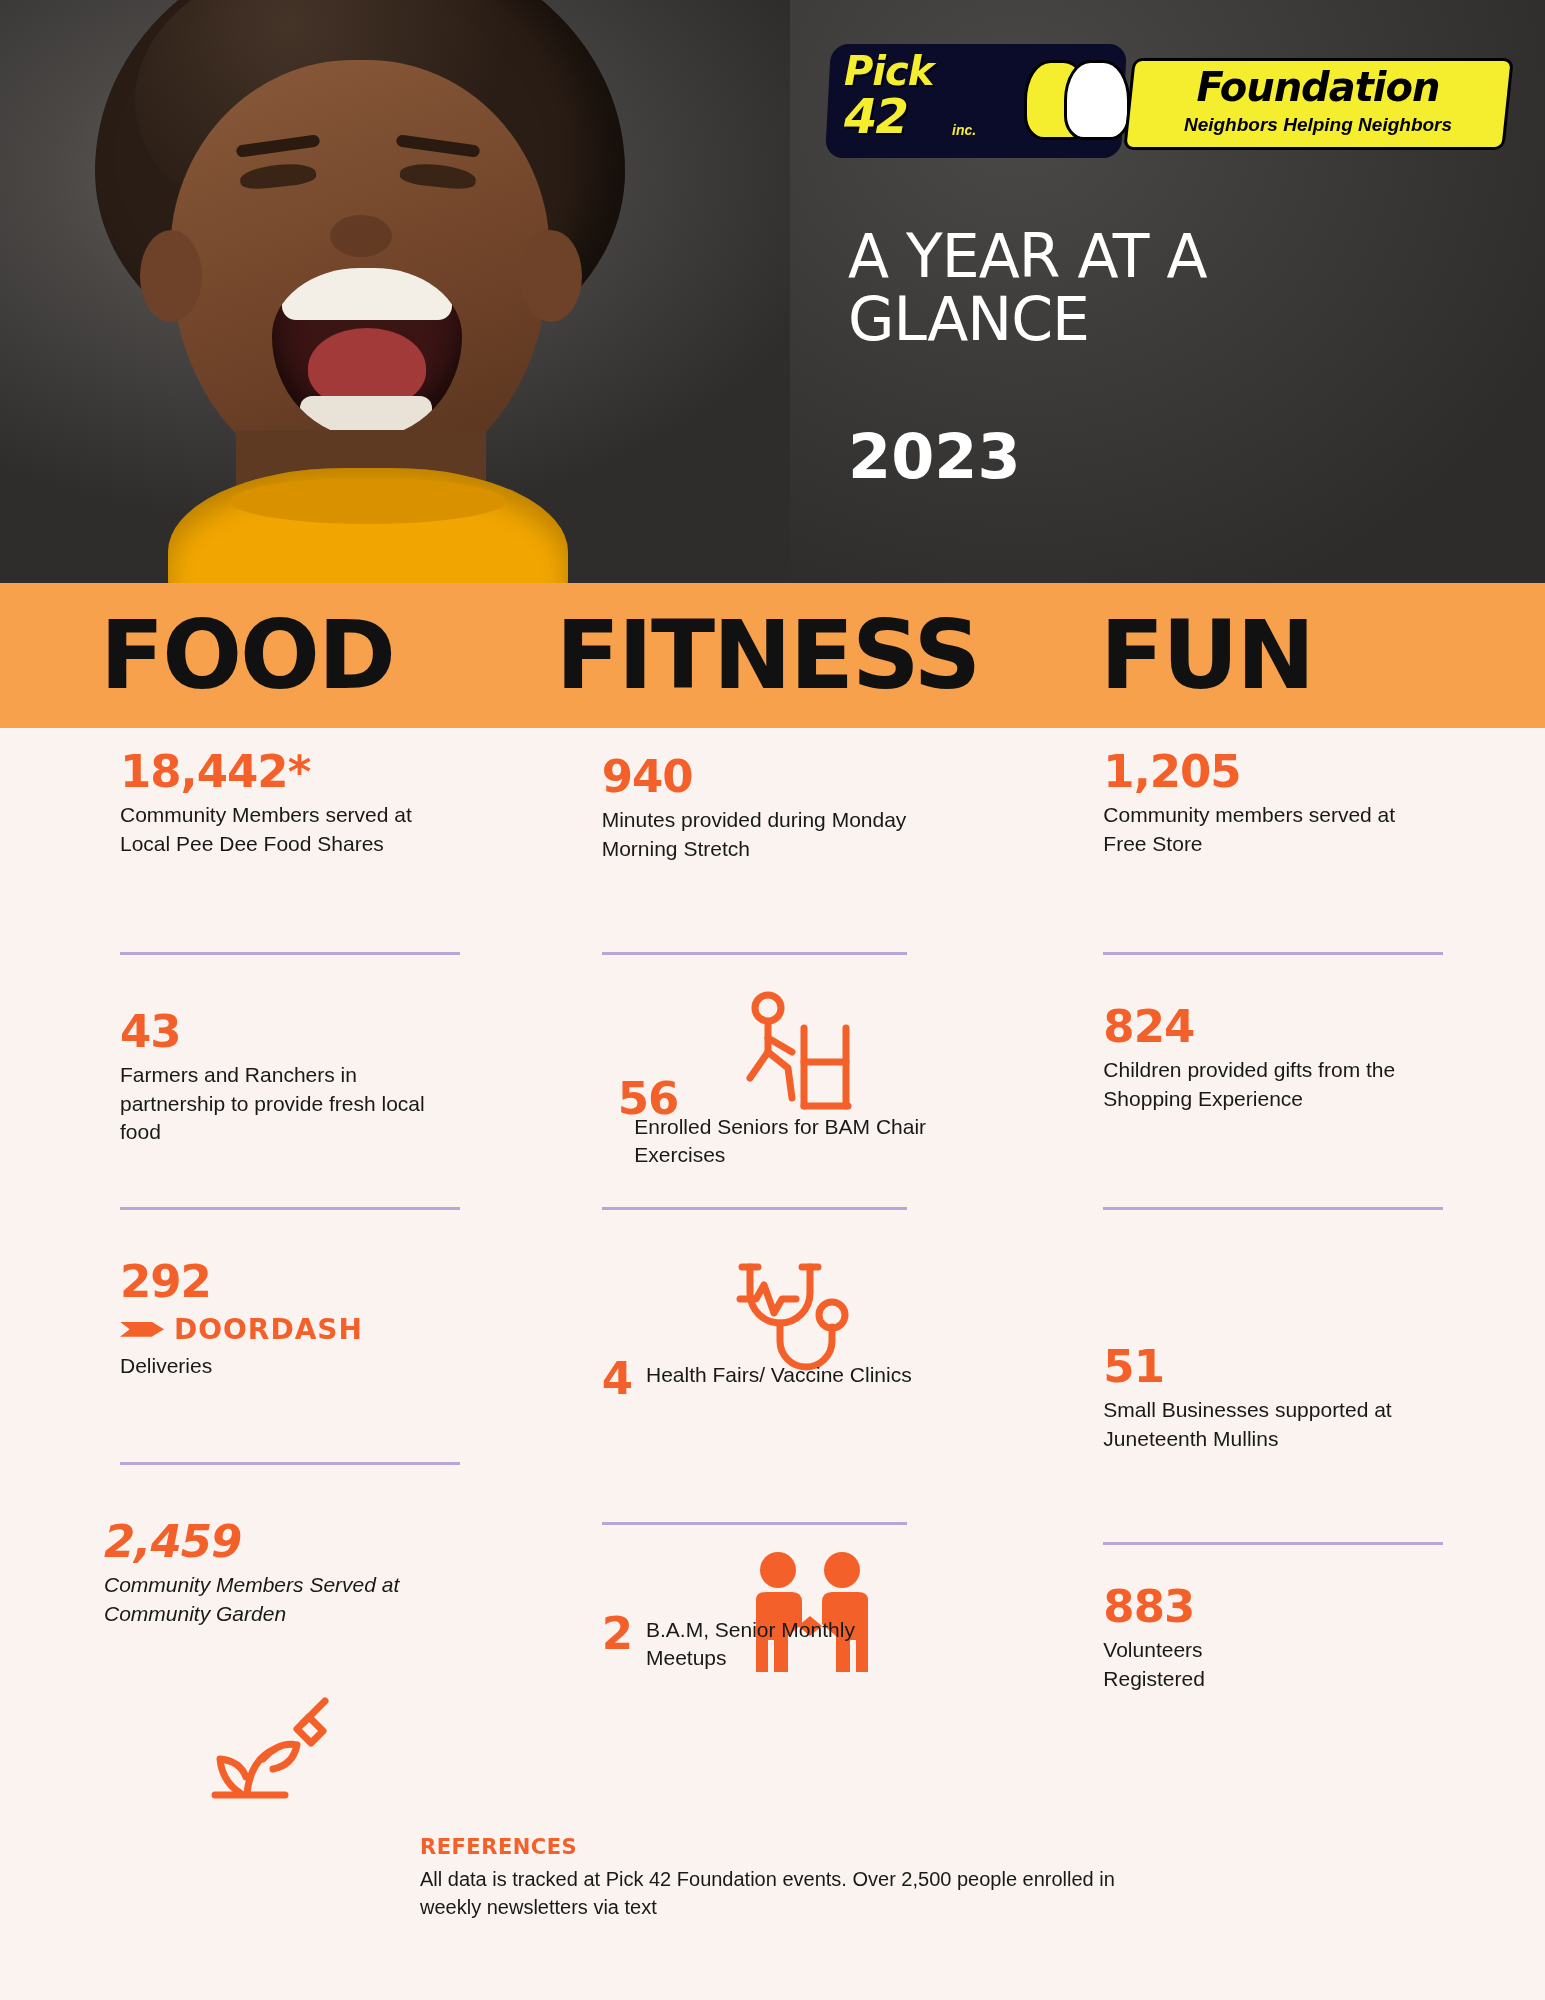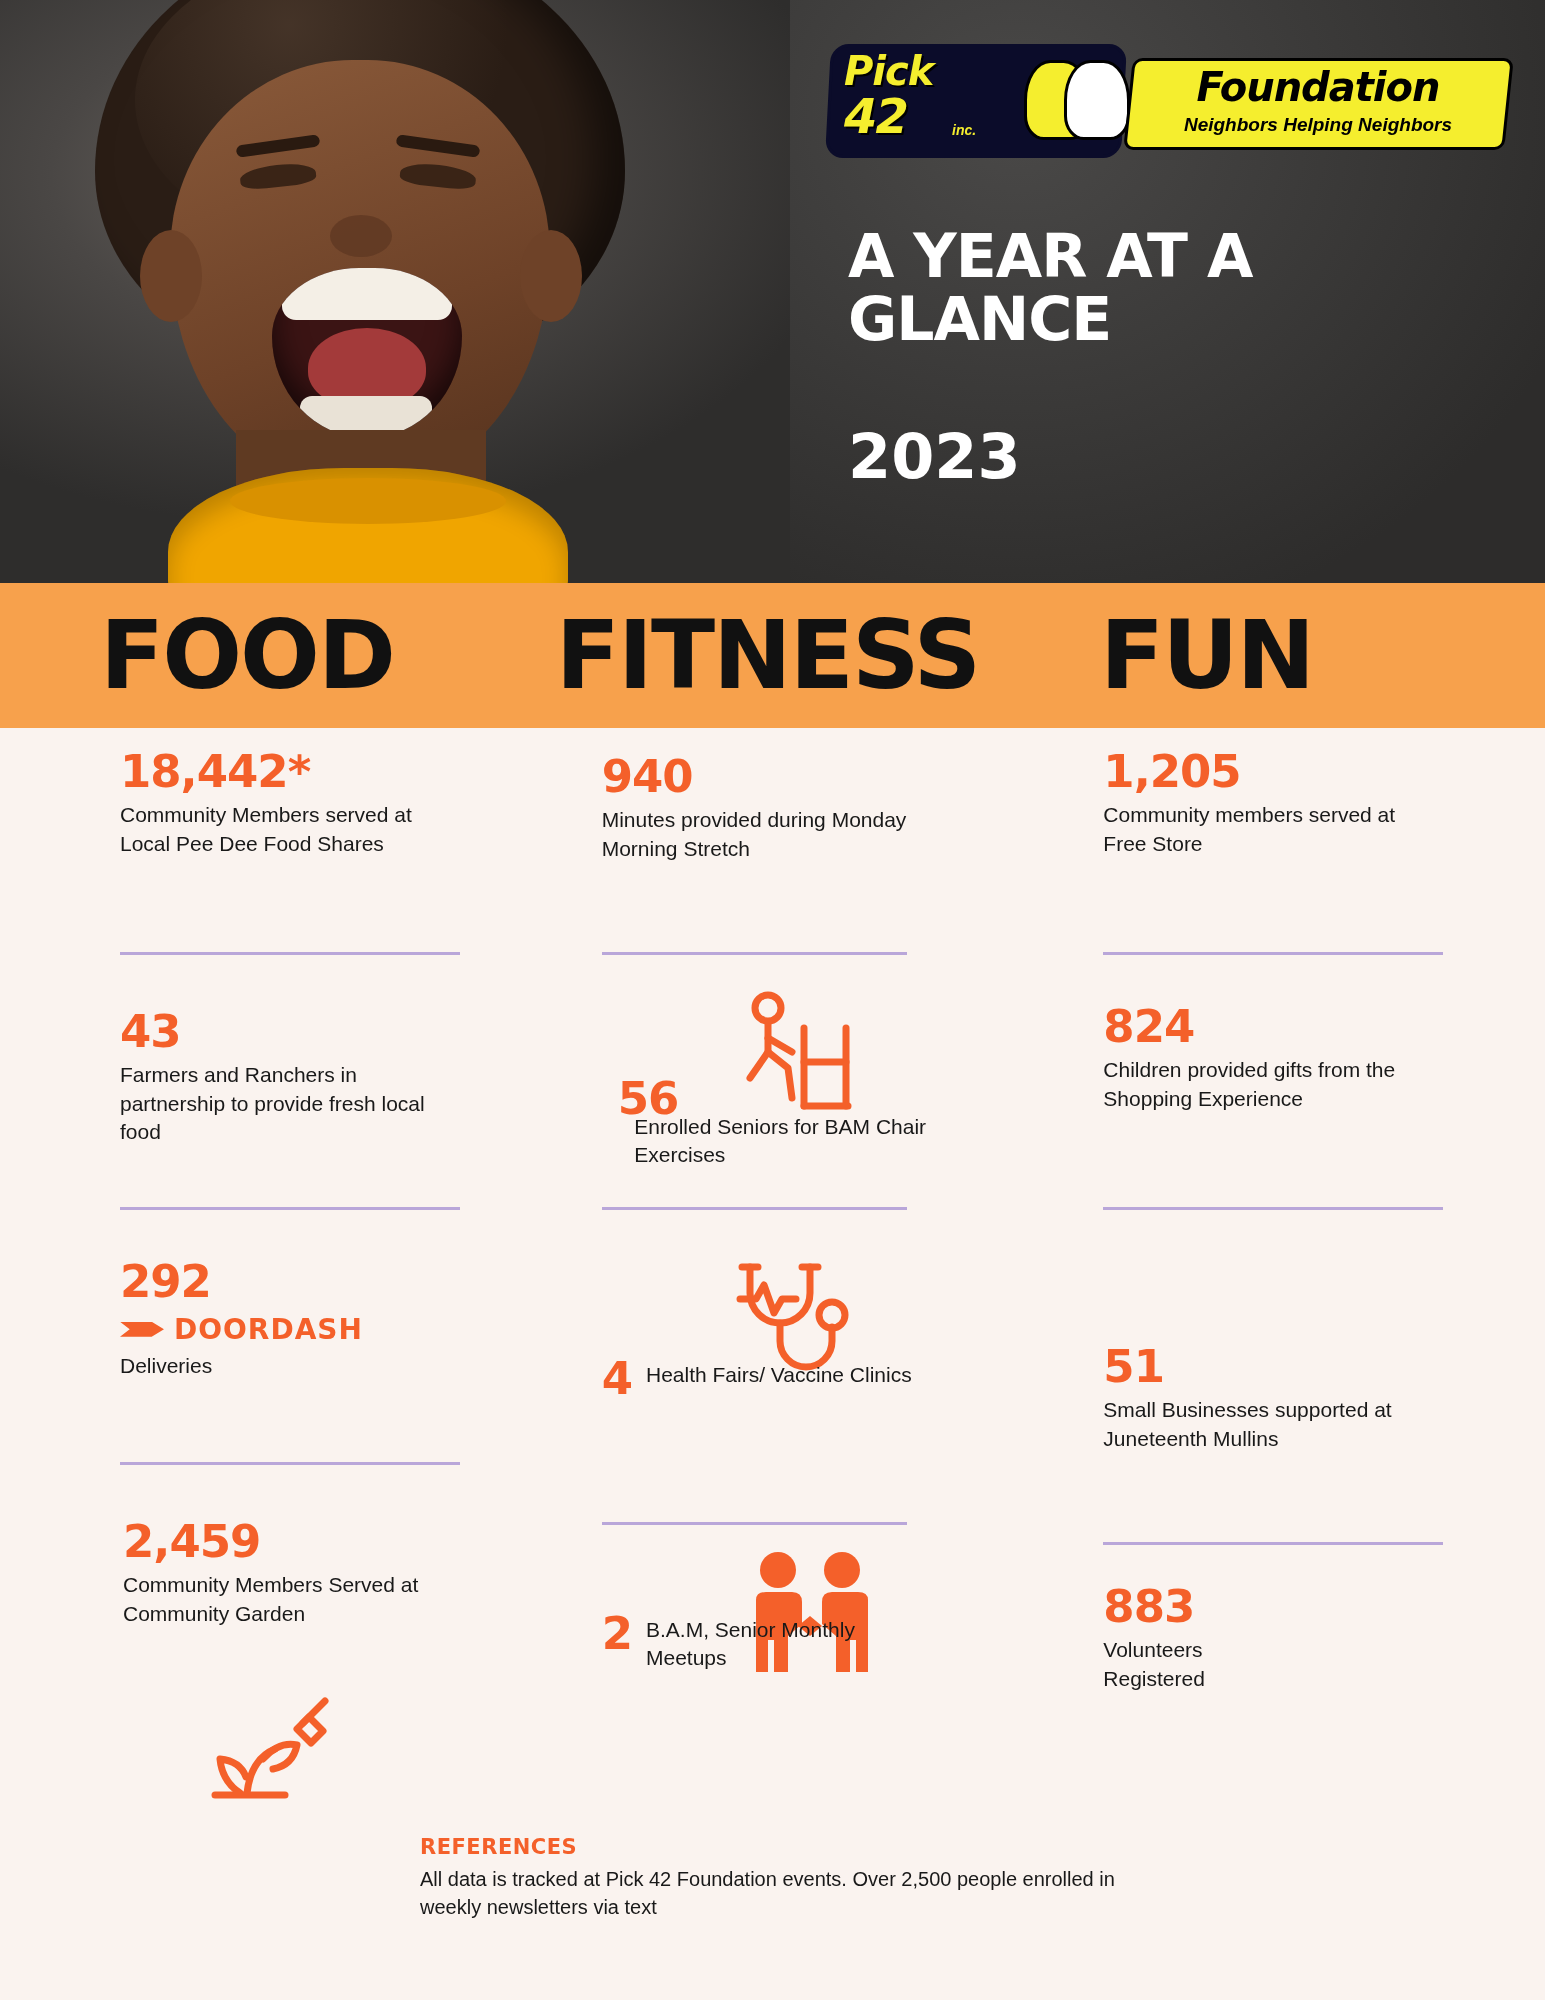--- a/index.html
+++ b/index.html
@@ -165,21 +165,21 @@
     font-weight:bold;font-style:italic;font-size:40px;color:#000;
     letter-spacing:-1px;text-align:center;
   }
   .logo-tagline {
     position:absolute;left:310px;top:74px;width:360px;
     font-weight:bold;font-style:italic;font-size:19px;color:#000;text-align:center;
   }
 
   .hero-title {
     position:absolute;left:40px;top:215px;width:460px;
-    color:#fff;font-size:60px;line-height:1.05;font-weight:bold;
+    color:#fff;font-size:60px;line-height:1.05;font-weight:normal;
     letter-spacing:-1px;
     font-family:"DejaVu Sans", sans-serif;
   }
   .hero-year {
     position:absolute;left:40px;top:415px;
     color:#fff;font-size:62px;font-weight:bold;
     font-family:"DejaVu Sans", sans-serif;
   }
 
   
@@ -327,21 +327,21 @@
     <div class="stat abs" style="left:120px;top:530px;">
       <div class="stat-num">292</div>
       <div class="doordash">
         <span class="dd-mark"></span>
         <span class="dd-text">DOORDASH</span>
       </div>
       <div class="stat-label">Deliveries</div>
     </div>
     <div class="divider abs" style="left:120px;top:710px;"></div>
 
-    <div class="stat abs" style="left:123px;top:790px;">
+    <div class="stat abs" style="left:104px;top:790px;font-style:italic;">
       <div class="stat-num">2,459</div>
       <div class="stat-label">Community Members Served at Community Garden</div>
     </div>
 
     <svg class="abs" style="left:185px;top:965px;" width="160" height="120" viewBox="0 0 160 120">
       <g class="icon-orange" stroke-width="6">
         <path d="M55 100 q-18 -12 -20 -34 q20 2 26 18"></path>
         <path d="M62 100 q4 -34 28 -44"></path>
         <path d="M78 66 q16 -18 34 -14 q-4 20 -24 24"></path>
         <path d="M30 102 h70"></path>

